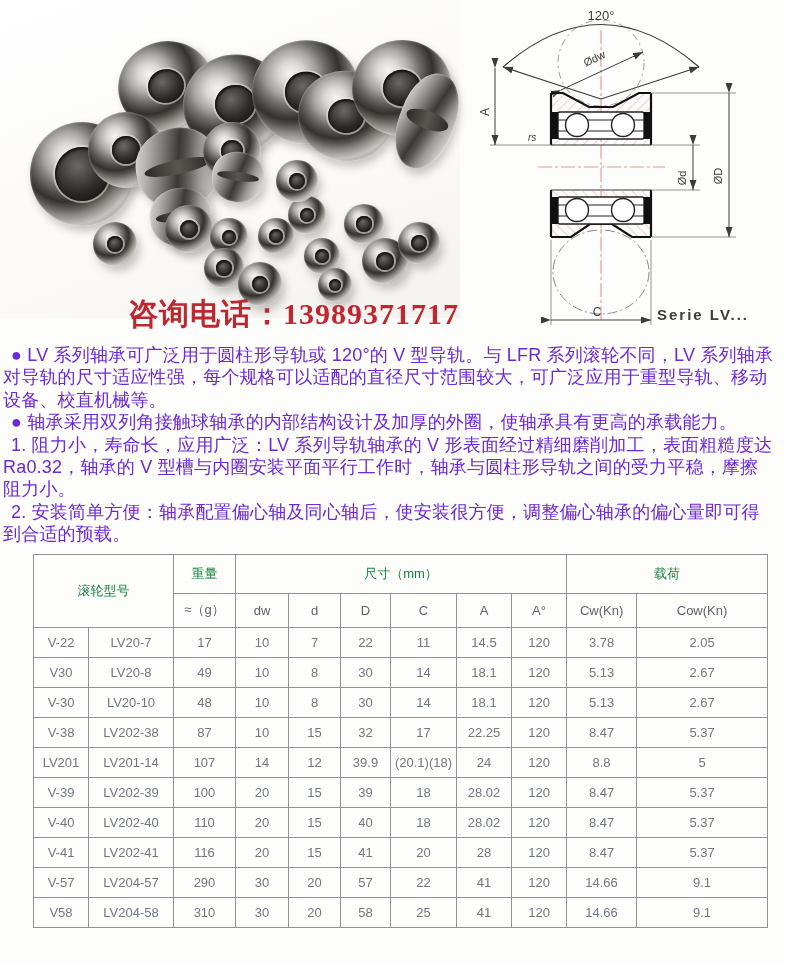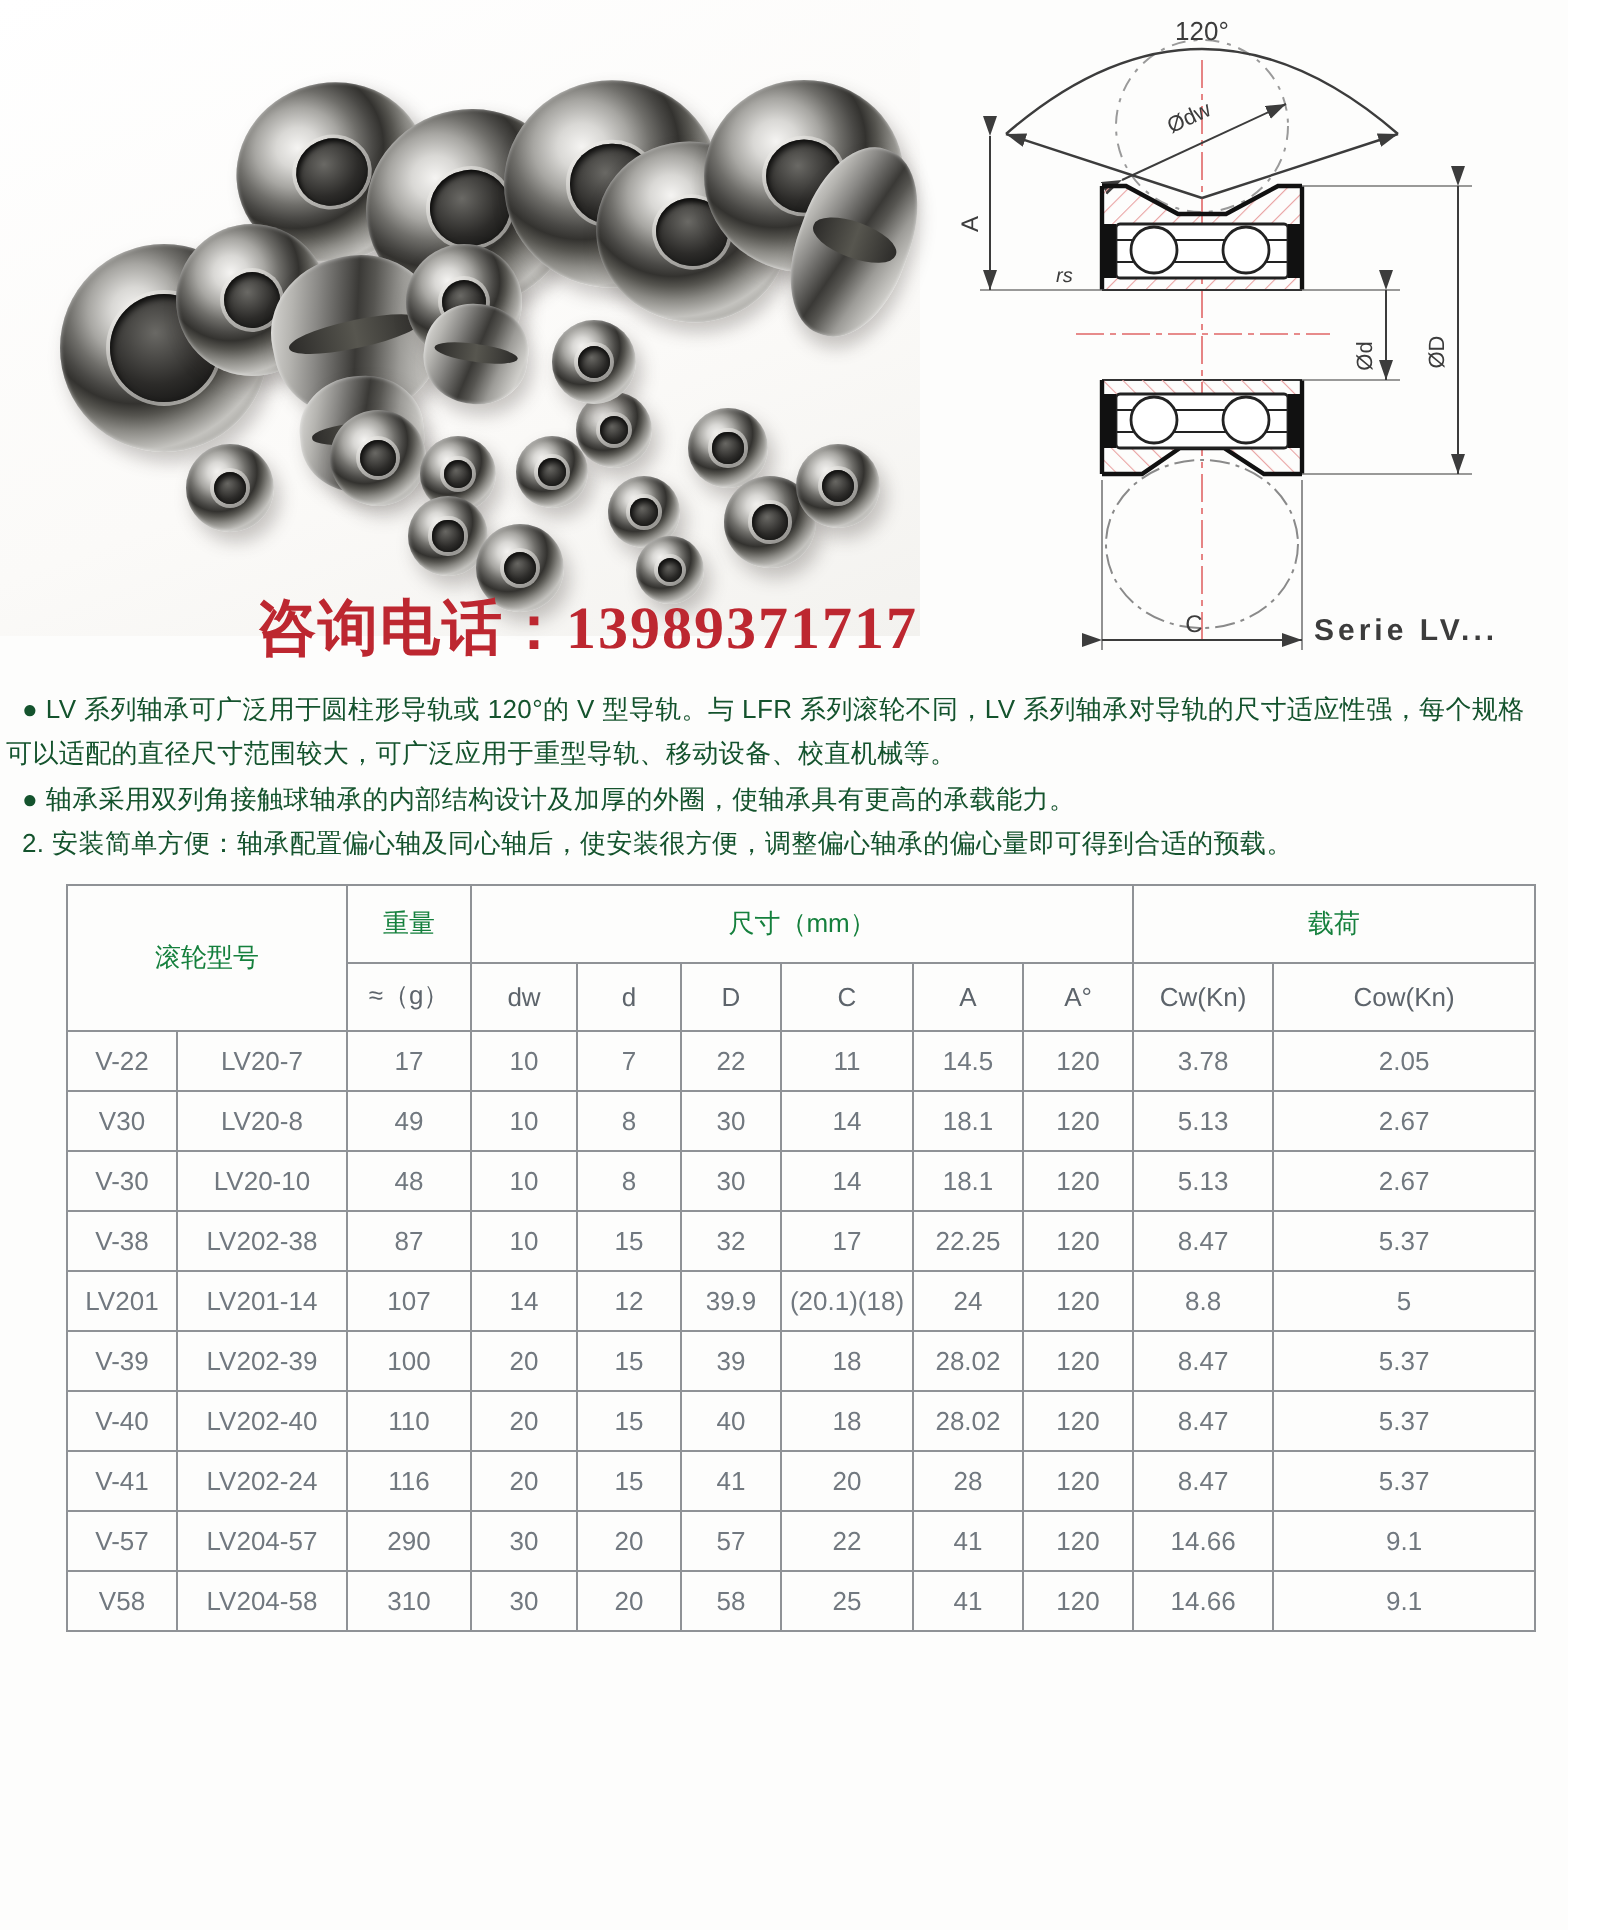--- a/index.html
+++ b/index.html
@@ -32,22 +32,22 @@
   .r-15{transform:rotate(-15deg) scale(1,.93);} .r-12{transform:rotate(-12deg);}
   .r-10{transform:rotate(-10deg) scale(1,.95);} .r-6{transform:rotate(-6deg);}
   .r0{transform:scale(1,.96);} .r8{transform:rotate(8deg);}
   .r10{transform:rotate(10deg) scale(1,.94);} .r20{transform:rotate(20deg) scale(.95,1);}
   .diagram { position:absolute; left:460px; top:0; }
   .phone { position:absolute; left:128px; top:294px; z-index:5;
     font-size:30px; font-weight:bold; letter-spacing:1px; color:#bd2730;
     font-family:"Liberation Serif", serif; white-space:nowrap; }
   
   .features { padding:4px 10px 0 3px; }
-  .features p { margin:0; text-indent:8px; font-size:13px; line-height:22.4px;
-    color:#14532d; letter-spacing:.2px; }
+  .features p { margin:0; text-indent:8px; font-size:18px; line-height:22.4px;
+    color:#6d28d9; letter-spacing:.2px; }
   
   .spec { padding:8px 33px 0 33px; }
   .spec table { width:100%; border-collapse:collapse; table-layout:fixed;
     border:1px solid #7d8084; }
   .spec th, .spec td { border:1px solid #8f9296; text-align:center;
     vertical-align:middle; font-weight:400; padding:0; overflow:hidden; }
   .spec thead tr.h1 th { height:38px; font-size:13px; color:#15803d; }
   .spec thead tr.h2 th { height:33px; font-size:13px; color:#5d646b; }
   .spec tbody td { height:29px; font-size:13px; color:#71787f; }
   svg text { fill:#3c3c3c; }
@@ -164,20 +164,21 @@
 
       <text x="197" y="320" font-size="15" font-weight="bold" letter-spacing="2" fill="#1a1a1a">Serie  LV...</text>
     </svg>
 
     <div class="phone">咨询电话：13989371717</div>
   </div>
 
   <div class="features">
     <p>● LV 系列轴承可广泛用于圆柱形导轨或 120°的 V 型导轨。与 LFR 系列滚轮不同，LV 系列轴承对导轨的尺寸适应性强，每个规格可以适配的直径尺寸范围较大，可广泛应用于重型导轨、移动设备、校直机械等。</p>
     <p>● 轴承采用双列角接触球轴承的内部结构设计及加厚的外圈，使轴承具有更高的承载能力。</p>
+    <p>1. 阻力小，寿命长，应用广泛：LV 系列导轨轴承的 V 形表面经过精细磨削加工，表面粗糙度达 Ra0.32，轴承的 V 型槽与内圈安装平面平行工作时，轴承与圆柱形导轨之间的受力平稳，摩擦阻力小。</p>
     <p>2. 安装简单方便：轴承配置偏心轴及同心轴后，使安装很方便，调整偏心轴承的偏心量即可得到合适的预载。</p>
   </div>
 
   <div class="spec">
     <table>
       <colgroup>
         <col style="width:55px">
           <col style="width:85px">
           <col style="width:62px">
         <col style="width:53px">
@@ -295,21 +296,21 @@
             <td>15</td>
             <td>40</td>
             <td>18</td>
             <td>28.02</td>
             <td>120</td>
             <td>8.47</td>
             <td>5.37</td>
           </tr>
           <tr>
             <td>V-41</td>
-            <td>LV202-24</td>
+            <td>LV202-41</td>
             <td>116</td>
             <td>20</td>
             <td>15</td>
             <td>41</td>
             <td>20</td>
             <td>28</td>
             <td>120</td>
             <td>8.47</td>
             <td>5.37</td>
           </tr>

